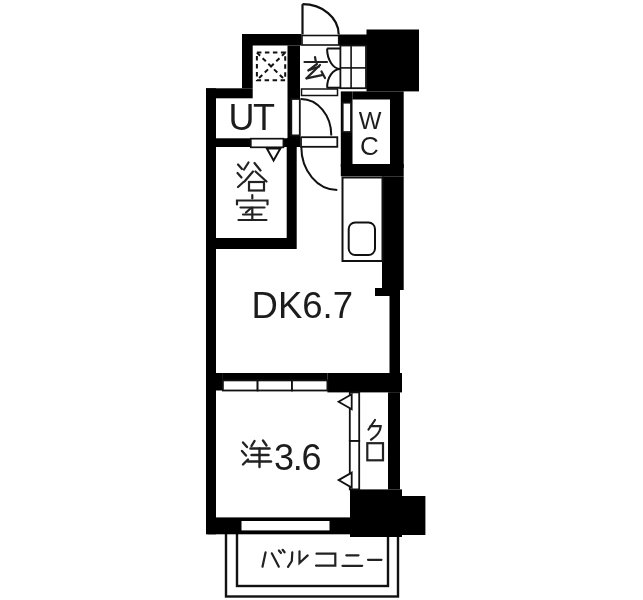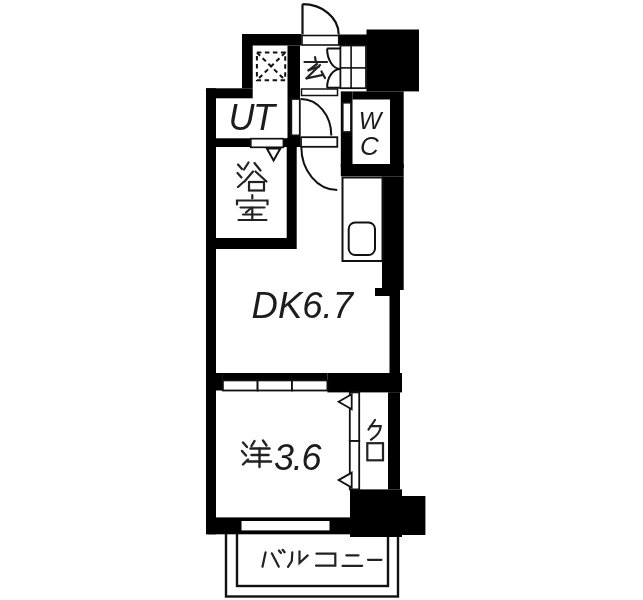--- a/index.html
+++ b/index.html
@@ -1,16 +1,16 @@
 <!DOCTYPE html>
 <html><head>
 <meta charset="utf-8">
 <style>
   html,body{margin:0;padding:0;background:#fff;}
-  .wrap{width:643px;height:600px;position:relative;background:#fff;overflow:hidden;font-style:italic;}
+  .wrap{width:643px;height:600px;position:relative;background:#fff;overflow:hidden;}
   svg{display:block;}
   text{font-family:"Liberation Sans", sans-serif;fill:#1c1c1c;}
 </style>
 </head>
 <body>
 <div class="wrap">
 <svg width="643" height="600" viewBox="0 0 643 600">
 
 <rect x="0" y="0" width="643" height="600" fill="#ffffff"></rect>
 

